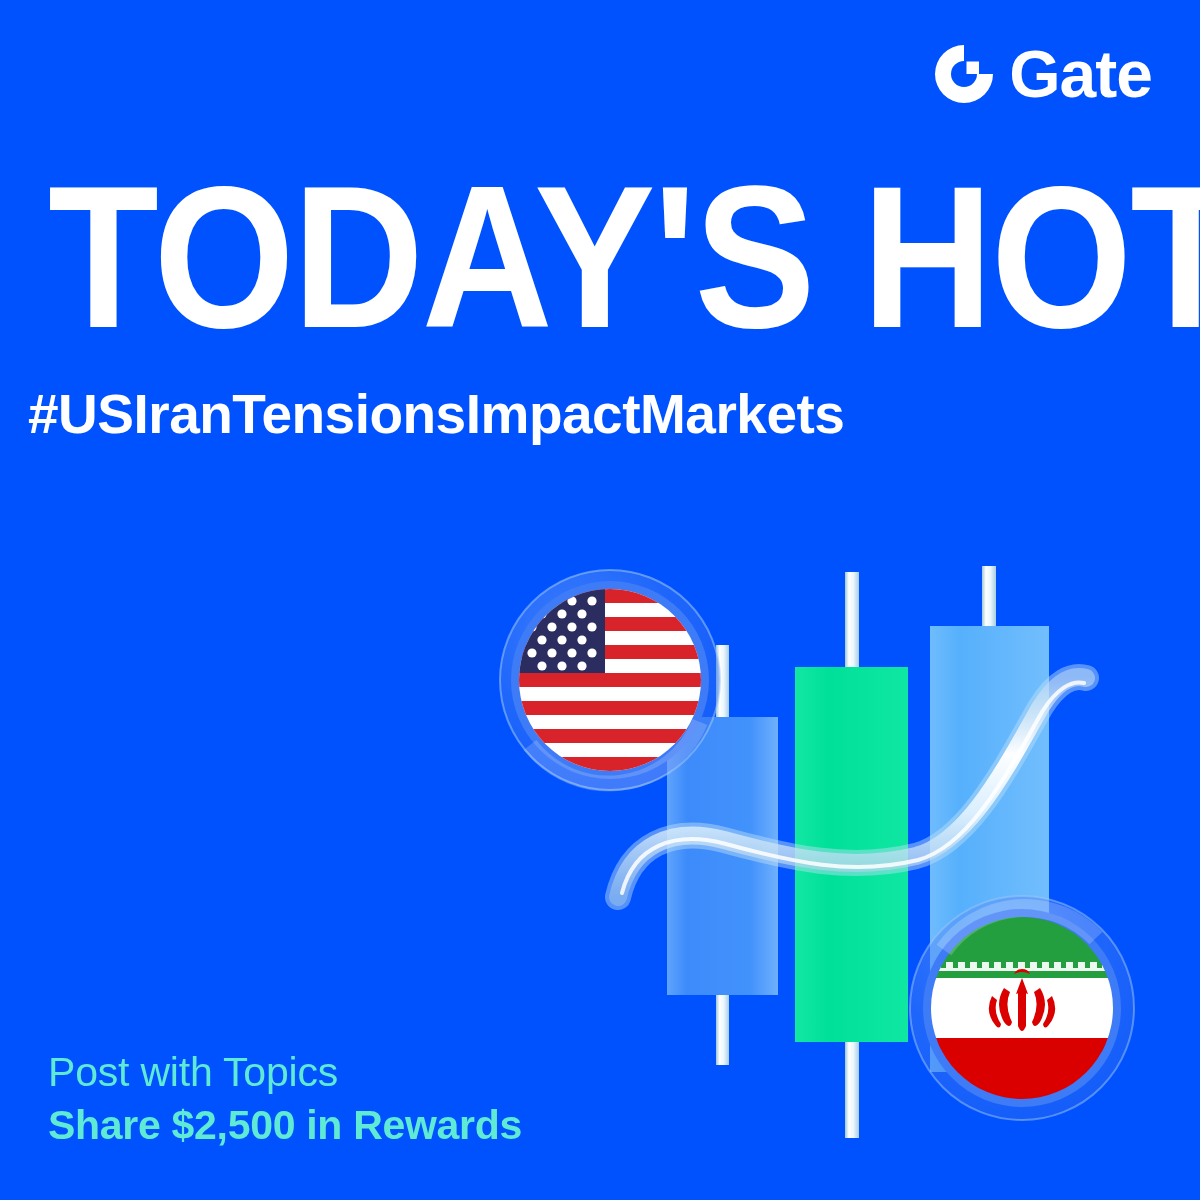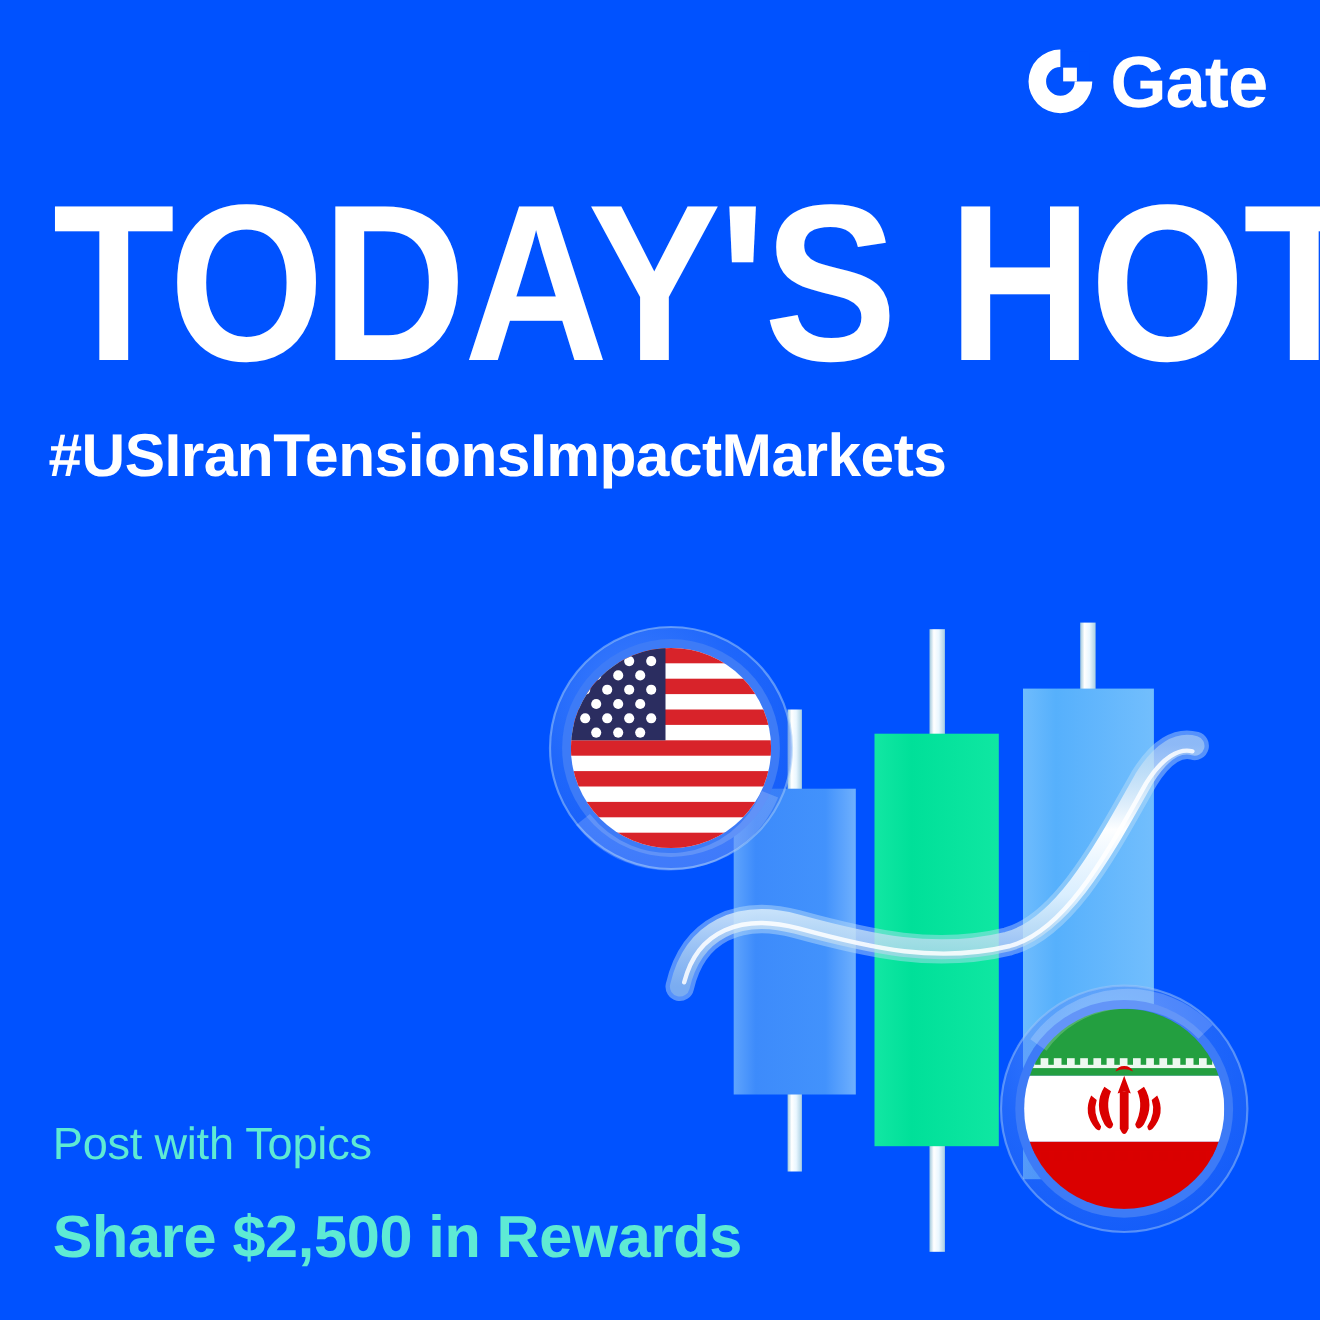--- a/index.html
+++ b/index.html
@@ -35,33 +35,33 @@
     font-family:"Liberation Sans Narrow","Liberation Sans","DejaVu Sans Condensed",sans-serif;
     font-weight:700;
     font-size:178px;
     line-height:165px;
     letter-spacing:-2px;
     white-space:nowrap;
     transform:scaleX(1.02) scaleY(1.14);
     transform-origin:left top;
   }
   #subhead{
-    position:absolute;left:44px;top:383px;
+    position:absolute;left:28px;top:383px;
     color:#FFFFFF;
     font-weight:700;
     font-size:55px;
     line-height:62px;
     letter-spacing:-0.5px;
     white-space:nowrap;
   }
 
   
   #cta{position:absolute;left:48px;bottom:48px;color:#5eead4;}
   #cta-line1{font-size:41px;line-height:52px;font-weight:400;letter-spacing:-0.2px;}
-  #cta-line2{font-size:54px;line-height:54px;font-weight:700;letter-spacing:-0.3px;margin-top:32px;}
+  #cta-line2{font-size:41px;line-height:54px;font-weight:700;letter-spacing:-0.3px;}
 
   
   #art{position:absolute;left:0;top:0;width:1200px;height:1200px;}
   #art svg{display:block;width:1200px;height:1200px;}
 </style>
 </head>
 <body>
 
 <div id="poster">
 

